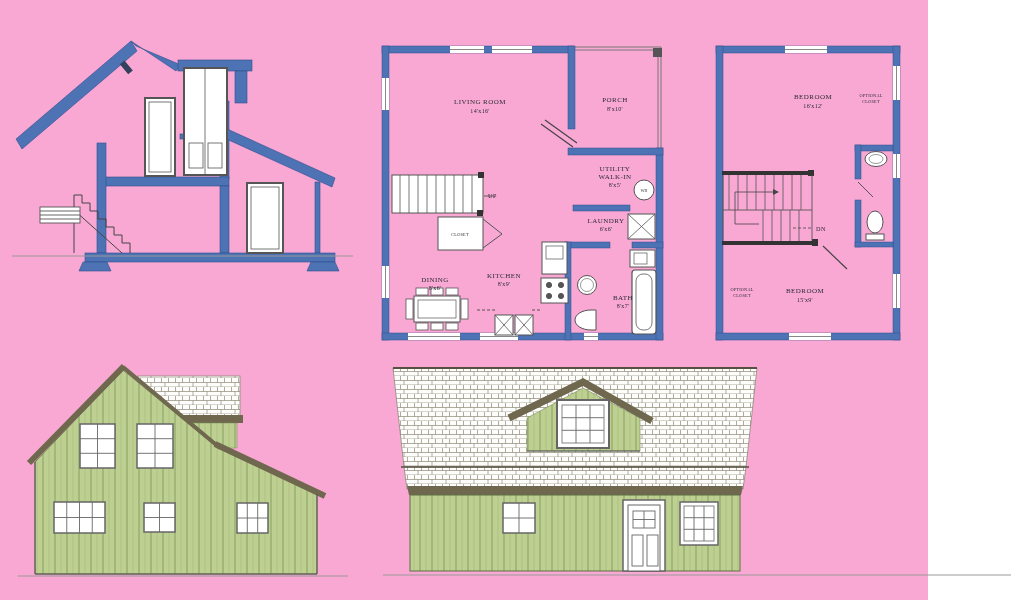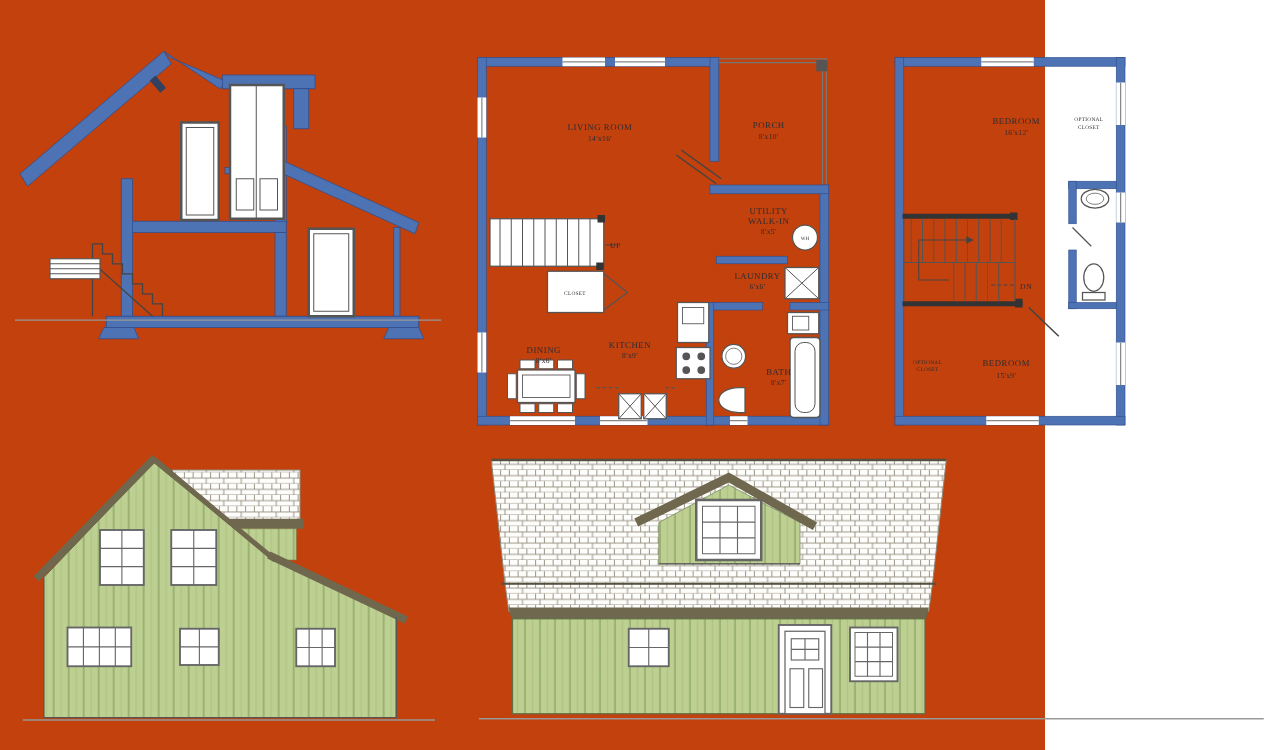--- a/index.html
+++ b/index.html
@@ -1,18 +1,18 @@
 <!DOCTYPE html>
 <html><head>
 <meta charset="utf-8">
 <style>
   * { margin:0; padding:0; box-sizing:border-box; }
   html,body { background:#ffffff; }
   body { width:1024px; height:600px; overflow:hidden; font-family:"Liberation Serif","DejaVu Serif",serif; }
-  .sheet { position:relative; width:836px; height:600px; background:#c2410c; }
+  .sheet { position:relative; width:928px; height:600px; background:#f9a8d4; }
   .panel { position:absolute; }
   text { font-family:"Liberation Serif","DejaVu Serif",serif; fill:#2c2c34; }
   .ctr { text-anchor:middle; }
   .room-label { font-size:7px; letter-spacing:.45px; }
   .room-size  { font-size:6px; letter-spacing:.3px; }
   .tiny-label { font-size:4.3px; letter-spacing:.2px; }
   .dir-label  { font-size:6.2px; letter-spacing:.6px; }
   .wh-label   { font-size:4px; }
 </style>
 </head>

